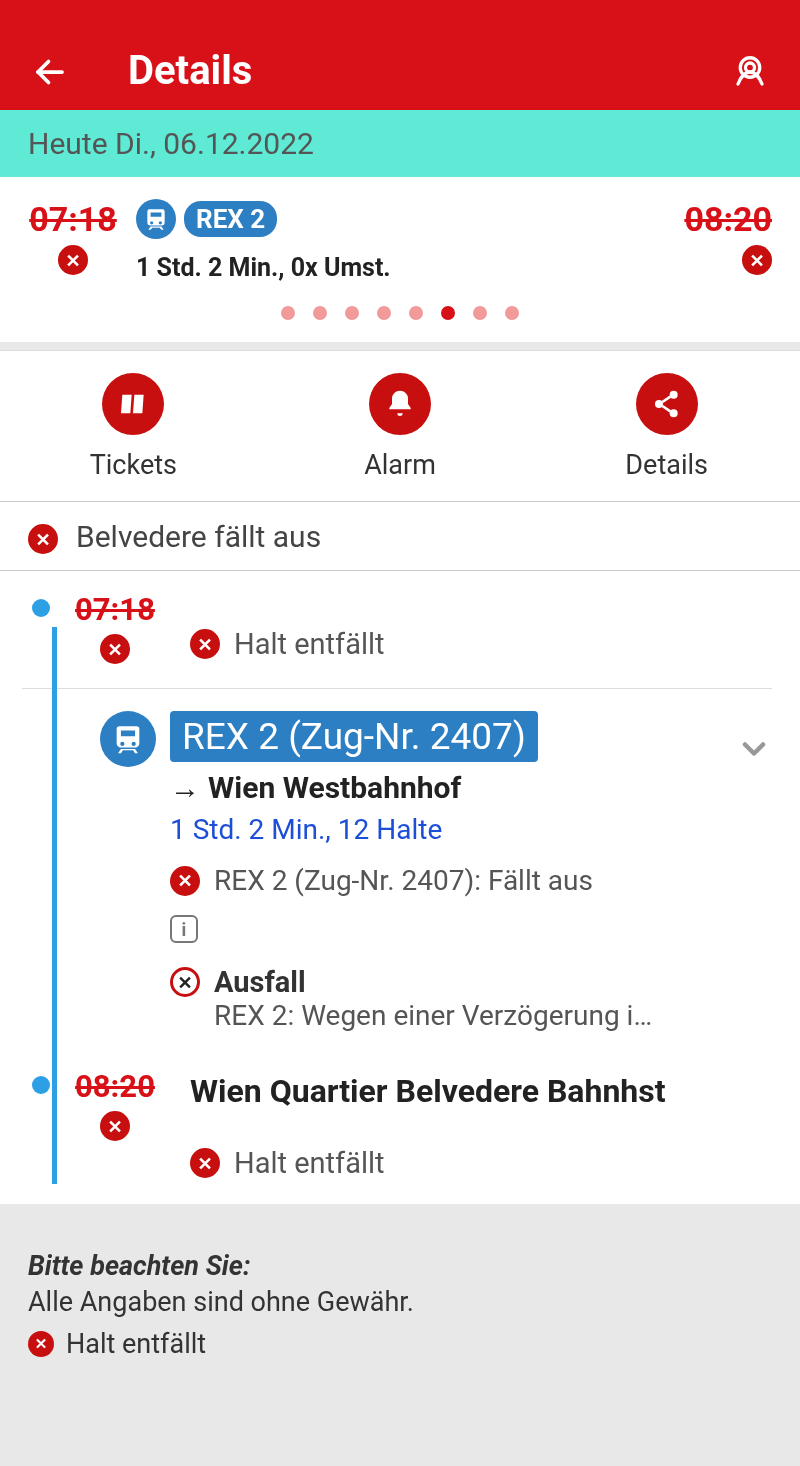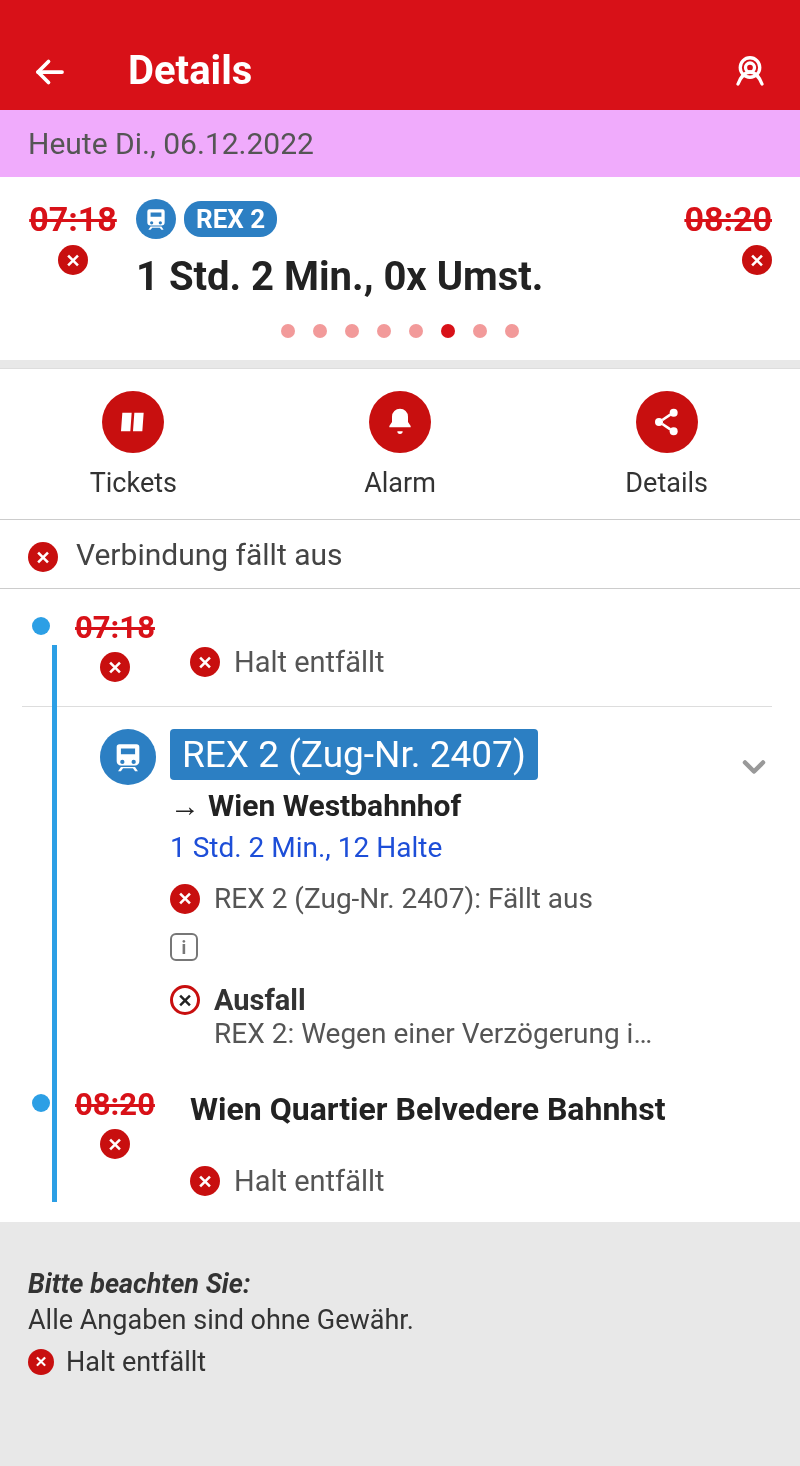--- a/index.html
+++ b/index.html
@@ -16,21 +16,21 @@
     color: #fff;
     height: 110px;
     display: flex;
     align-items: flex-end;
     padding: 16px 28px;
   }
   .header .back { width: 44px; height: 44px; display:flex; align-items:center; justify-content:center; }
   .header .title { font-size: 40px; font-weight: 700; margin-left: 56px; flex:1;}
   .header .map-pin { width: 44px; height: 44px; display:flex; align-items:center; justify-content:center; }
   .datebar {
-    background: #f0abfc;
+    background: #5eead4;
     padding: 16px 28px;
     font-size: 30px;
     color: #555;
   }
   .summary {
     background: #fff;
     padding: 22px 28px 18px 28px;
   }
   .summary-row1 {
     display: flex;
@@ -56,21 +56,21 @@
   .train-circle {
     width:40px; height:40px; border-radius:50%;
     background:#2c7fc3; display:flex; align-items:center; justify-content:center;
   }
   .train-circle svg { width:26px; height:26px; }
   .rex-chip {
     background:#2c7fc3; color:#fff; font-weight:700;
     font-size:26px; padding:3px 12px; border-radius:17px;
   }
   .duration-text {
-    font-size: 40px; font-weight:700; color:#222; margin-top:14px;
+    font-size: 25px; font-weight:700; color:#222; margin-top:14px;
   }
   .dots { display:flex; justify-content:center; gap:18px; margin-top:24px; padding-bottom:4px;}
   .dot { width:14px; height:14px; border-radius:50%; background:#f29a9a;}
   .dot.active { background:#d81118; }
   .actions {
     background:#fff; display:flex; border-top:1px solid #ddd; border-bottom:1px solid #ccc;
     margin-top:8px;
   }
   .action {
     flex:1; display:flex; flex-direction:column; align-items:center;
@@ -211,21 +211,21 @@
           <circle cx="17" cy="19" r="3"></circle>
           <path d="M8.5 10.5 14.5 6.5M8.5 13.5l6 4" stroke="#fff" stroke-width="2"></path>
         </svg>
     </div>
     <div class="action-label">Details</div>
   </div>
 </div>
 
 <div class="banner">
   <span class="cancel-badge">✕</span>
-  <span>Verbindung fällt aus</span>
+  <span>Belvedere fällt aus</span>
 </div>
 
 <div class="journey">
 
   <div class="stop">
     <div class="rail-col">
       <div class="rail-dot"></div>
       <div class="rail-line"></div>
     </div>
     <div class="time-stack">

